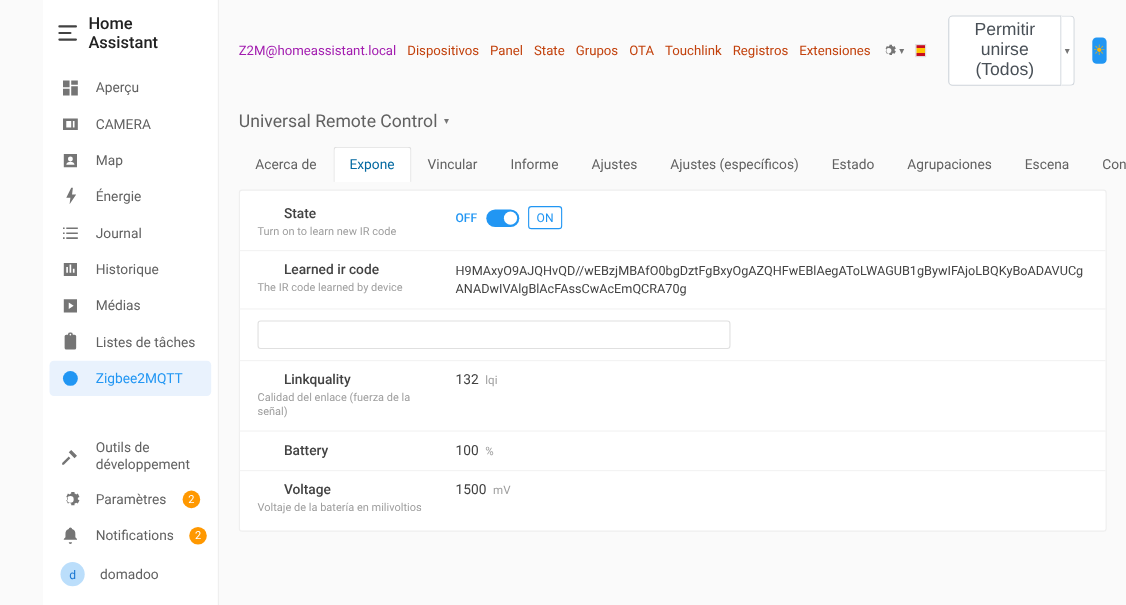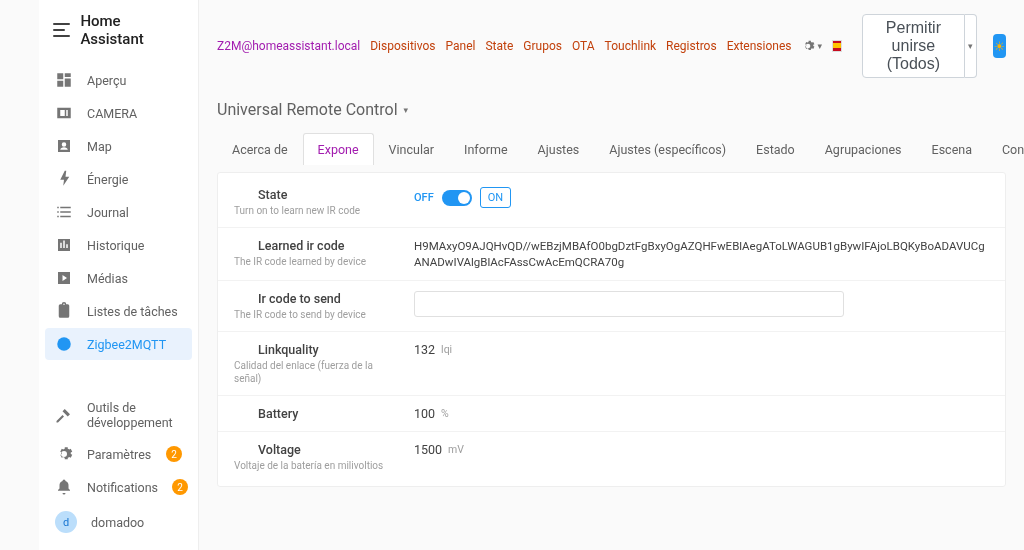--- a/index.html
+++ b/index.html
@@ -35,21 +35,21 @@
   .permit-group { display: flex; }
   .permit-btn { border: 1px solid #ced4da; background: #fff; font-size: 16px; padding: 4px 10px; color: #495057; border-radius: 4px 0 0 4px; cursor: pointer; }
   .permit-dd { border: 1px solid #ced4da; border-left: none; background: #fff; width: 22px; display: flex; align-items: center; justify-content: center; border-radius: 0 4px 4px 0; cursor: pointer; }
   .theme-btn { margin-left: 6px; width: 24px; height: 24px; background: #2196f3; border-radius: 4px; display: flex; align-items: center; justify-content: center; color: #ffb300; font-size: 13px; cursor: pointer; }
 
   .content { padding: 4px 18px 18px; flex: 1; overflow-y: auto; }
   .page-title-row { display: flex; align-items: center; gap: 6px; margin: 10px 0 14px; }
   .page-title { font-size: 16px; color: #616161; font-weight: 400; }
   .device-tabs { display: flex; gap: 0; border-bottom: 1px solid transparent; margin-bottom: 6px; }
   .dtab { font-size: 12.5px; color: #616161; padding: 8px 14px; cursor: pointer; border: 1px solid transparent; border-bottom: none; border-radius: 3px 3px 0 0; white-space: nowrap; }
-  .dtab.active { background: #fff; border-color: #e0e0e0; color: #a21caf; }
+  .dtab.active { background: #fff; border-color: #e0e0e0; color: #0369a1; }
 
   .panel { background: #fff; border: 1px solid #eee; border-radius: 3px; padding: 4px 0; }
   .row { display: flex; padding: 10px 16px; border-bottom: 1px solid #f2f2f2; align-items: flex-start; gap: 20px; }
   .row:last-child { border-bottom: none; }
   .row-label { width: 160px; flex-shrink: 0; }
   .row-label .t { font-size: 12.5px; color: #424242; font-weight: 500; margin-left: 24px; }
   .row-label .d { font-size: 10px; color: #9e9e9e; margin-top: 2px; line-height: 1.3; }
   .row-value { flex: 1; font-size: 12.5px; color: #424242; display: flex; align-items: center; gap: 6px; }
   .row-value .unit { font-size: 10.5px; color: #9e9e9e; }
   .code-val { font-size: 11.5px; color: #424242; word-break: break-all; line-height: 1.4; }
@@ -252,24 +252,20 @@
         <div class="row">
           <div class="row-label">
             <div class="t">Learned ir code</div>
             <div class="d">The IR code learned by device</div>
           </div>
           <div class="row-value">
               <span class="code-val">H9MAxyO9AJQHvQD//wEBzjMBAfO0bgDztFgBxyOgAZQHFwEBlAegAToLWAGUB1gBywIFAjoLBQKyBoADAVUCgANADwIVAlgBlAcFAssCwAcEmQCRA70g</span>
             </div>
         </div>
         <div class="row">
-          <div class="row-label">
-            <div class="t">Ir code to send</div>
-            <div class="d">The IR code to send by device</div>
-          </div>
           <div class="row-value">
               <input class="text-input" type="text" style="">
             </div>
         </div>
         <div class="row">
           <div class="row-label">
             <div class="t">Linkquality</div>
             <div class="d">Calidad del enlace (fuerza de la señal)</div>
           </div>
           <div class="row-value">

